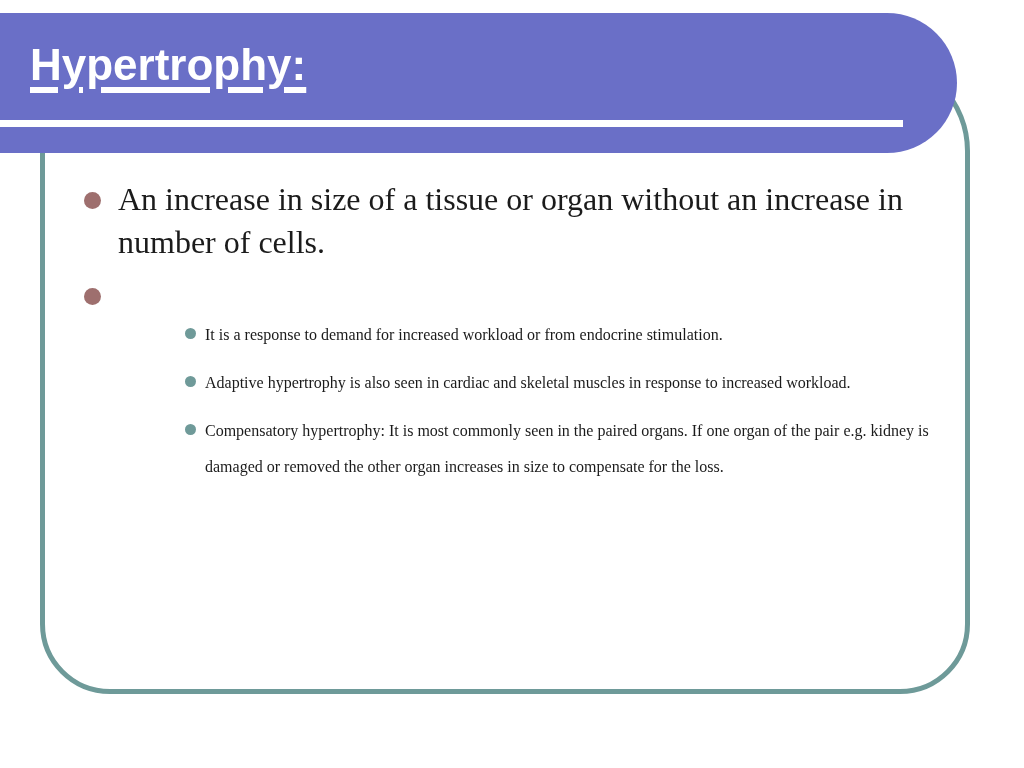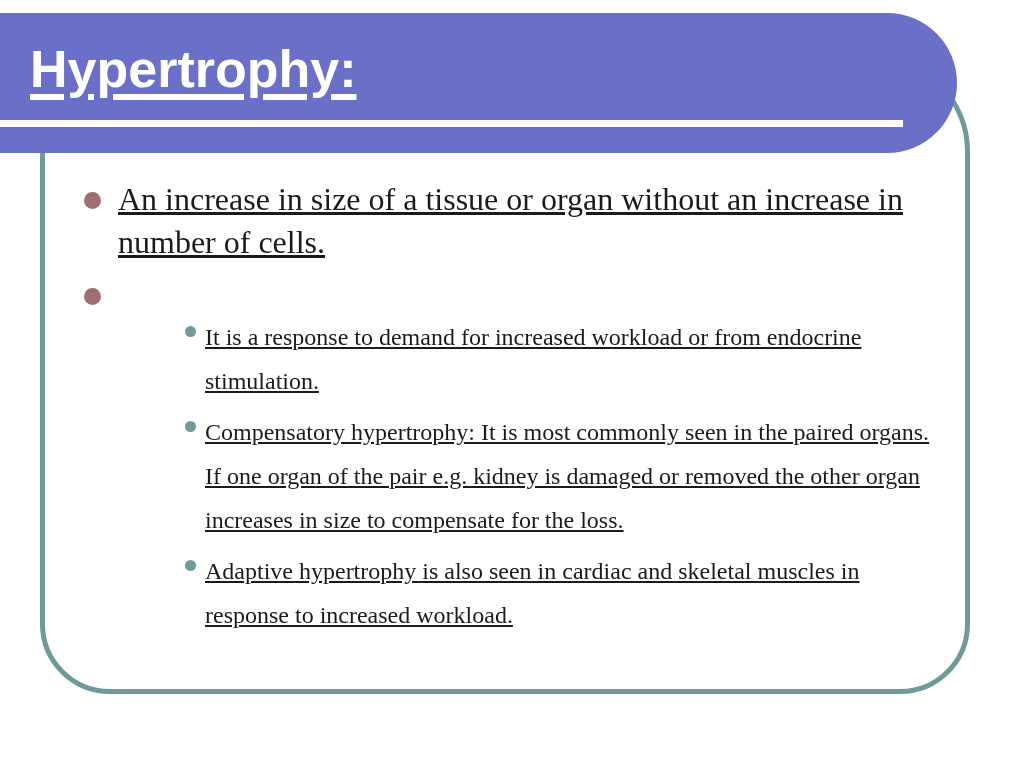--- a/index.html
+++ b/index.html
@@ -51,39 +51,38 @@
     background: #ffffff;
     z-index: 3;
   }
   .slide-title {
     position: absolute;
     left: 30px;
     top: 30px;
     margin: 0;
     font-family: "Liberation Sans", sans-serif;
     font-weight: bold;
-    font-size: 52px;
+    font-size: 44px;
     line-height: 1.0;
     color: var(--title-color, #ffffff);
     text-decoration: underline;
     text-decoration-thickness: 6px;
     text-underline-offset: 7px;
     letter-spacing: 0px;
     white-space: nowrap;
   }
 
   
   .body-text {
     position: absolute;
     left: 84px;
     top: 178px;
     width: 862px;
     z-index: 2;
     color: var(--body-color, #1b1b1b);
-    text-decoration: underline;
   }
   .item {
     display: flex;
     align-items: flex-start;
   }
   .item .txt {
     display: block;
   }
   .l1 {
     font-size: 32px;
@@ -95,24 +94,25 @@
     flex: 0 0 auto;
     width: 17px;
     height: 17px;
     border-radius: 50%;
     background: var(--bullet1-color, #9E6F6E);
     margin-top: 14px;
     margin-right: 17px;
   }
   .l1.bold { font-weight: bold; }
   .l2 {
-    font-size: 24px;
-    line-height: 44px;
+    font-size: 16px;
+    line-height: 36px;
     margin-left: 101px;
     margin-bottom: 7px;
+    margin-top: 12px;
   }
   .l2 .txt { max-width: 732px; }
   .l2 .dot {
     flex: 0 0 auto;
     width: 11px;
     height: 11px;
     border-radius: 50%;
     background: var(--bullet2-color, #6F9A99);
     margin-top: 11px;
     margin-right: 9px;
@@ -142,22 +142,22 @@
     </div>
 
     <div class="item l2">
       <span class="dot"></span>
       <span class="txt">It is a response to demand for increased workload or from endocrine stimulation.</span>
     </div>
 
 
     <div class="item l2">
       <span class="dot"></span>
-      <span class="txt">Compensatory hypertrophy: It is most commonly seen in the paired organs. If one organ of the pair e.g. kidney is damaged or removed the other organ increases in size to compensate for the loss.</span>
+      <span class="txt">Adaptive hypertrophy is also seen in cardiac and skeletal muscles in response to increased workload.</span>
     </div>
 
     <div class="item l2">
       <span class="dot"></span>
-      <span class="txt">Adaptive hypertrophy is also seen in cardiac and skeletal muscles in response to increased workload.</span>
+      <span class="txt">Compensatory hypertrophy: It is most commonly seen in the paired organs. If one organ of the pair e.g. kidney is damaged or removed the other organ increases in size to compensate for the loss.</span>
     </div>
 
   </div>
 </div>
 
 </body></html>

